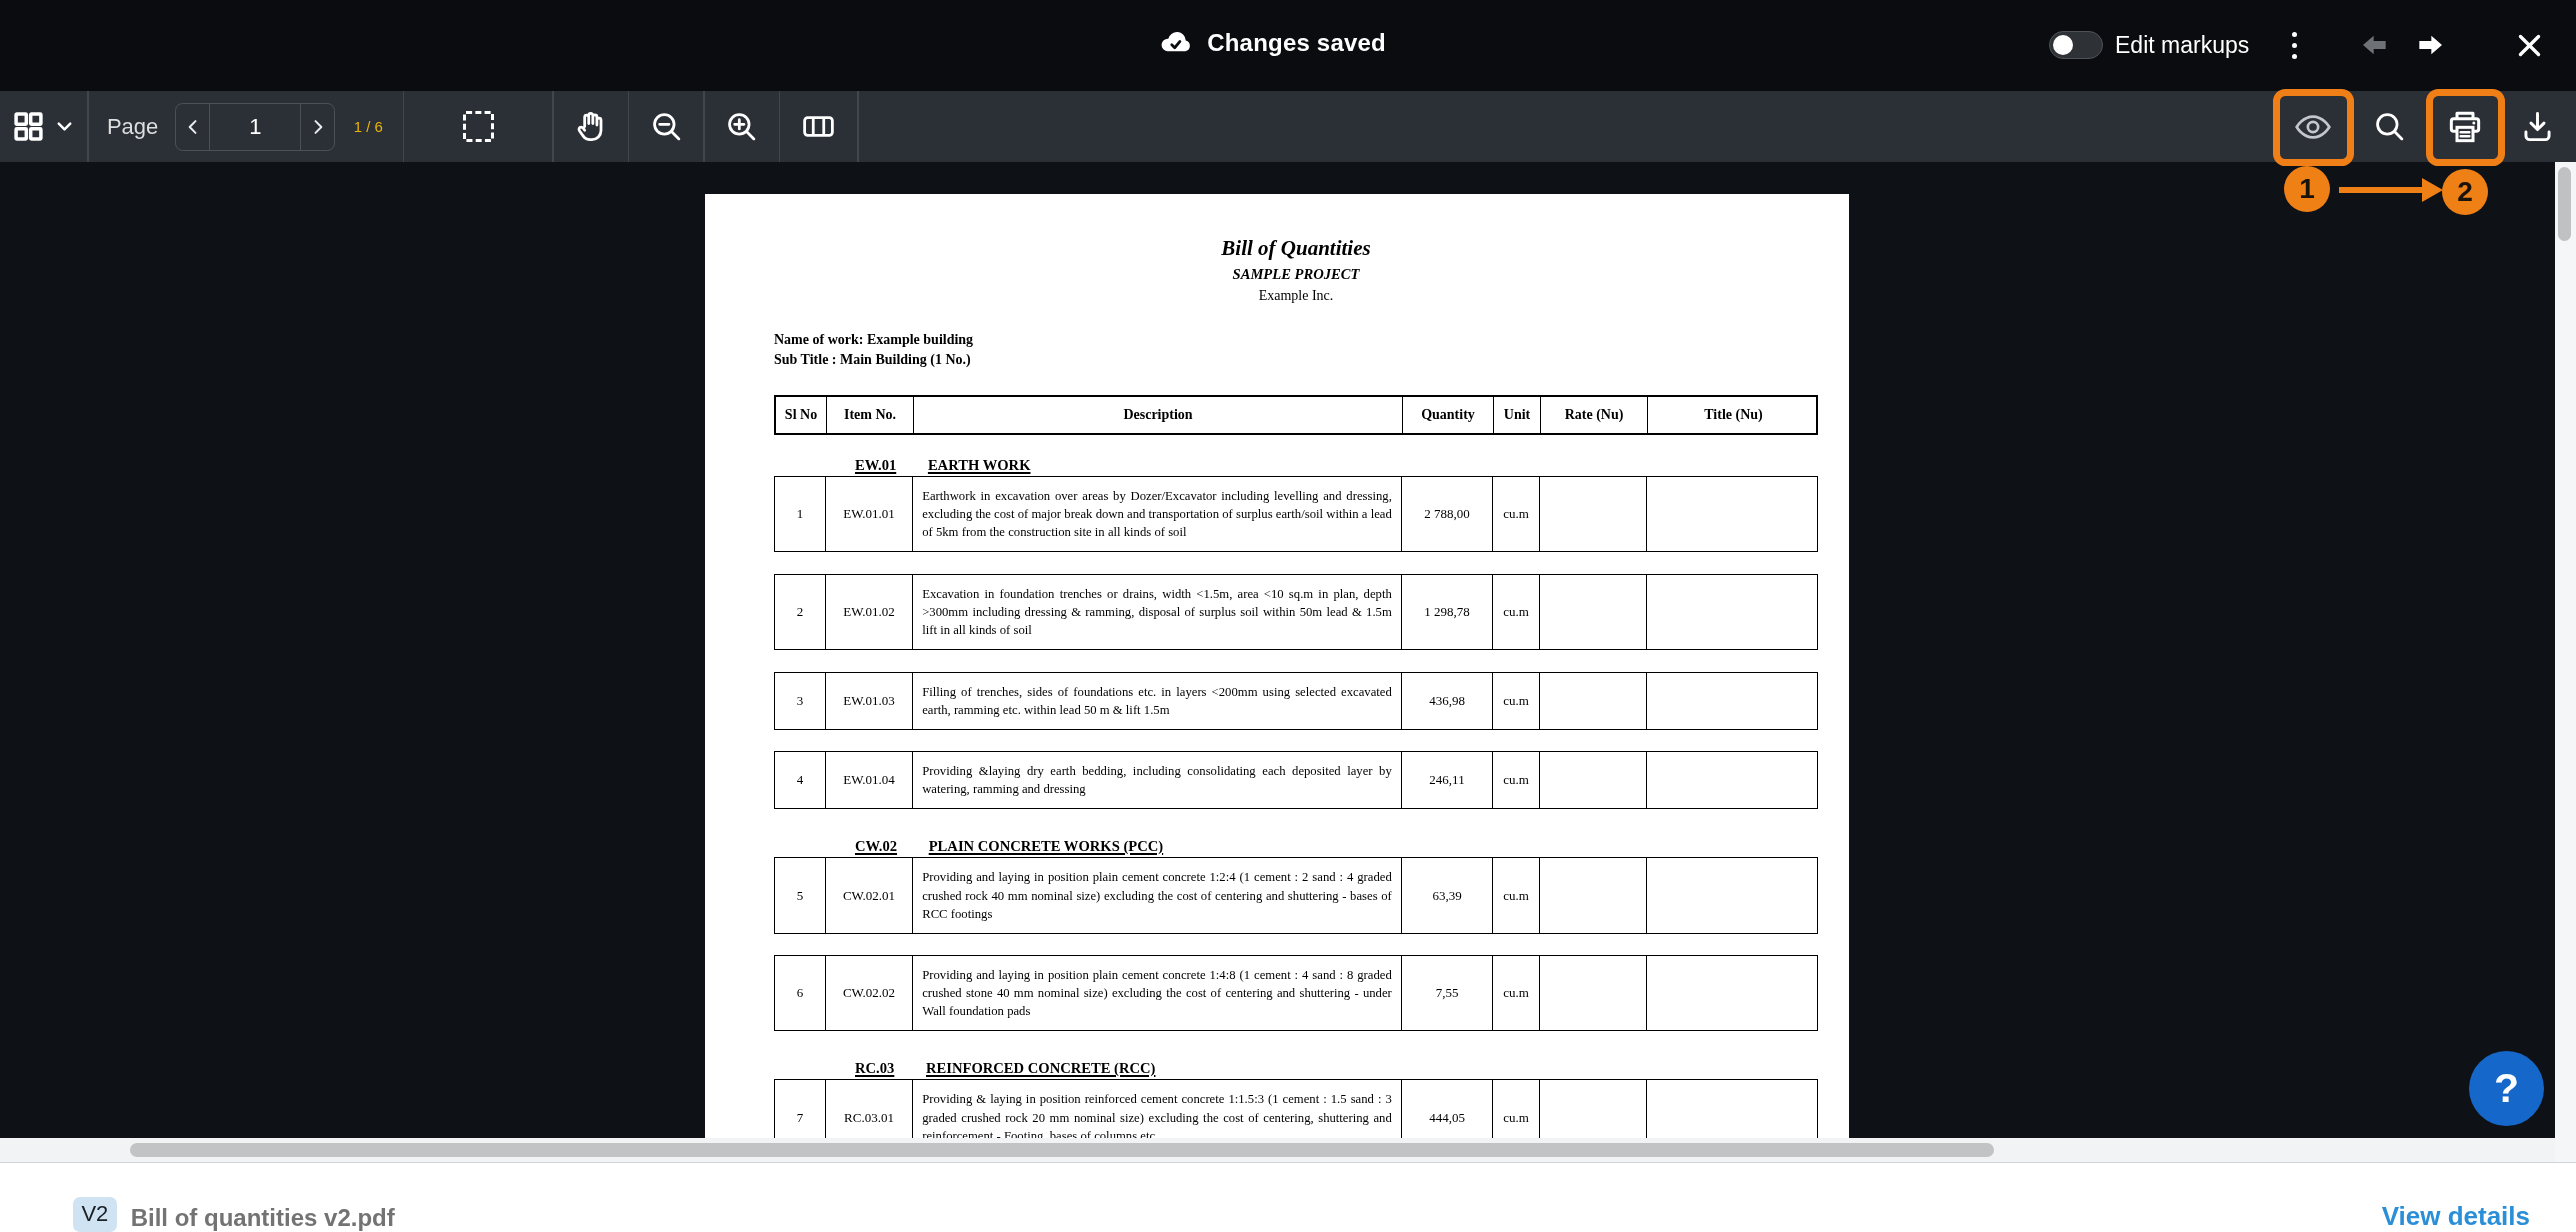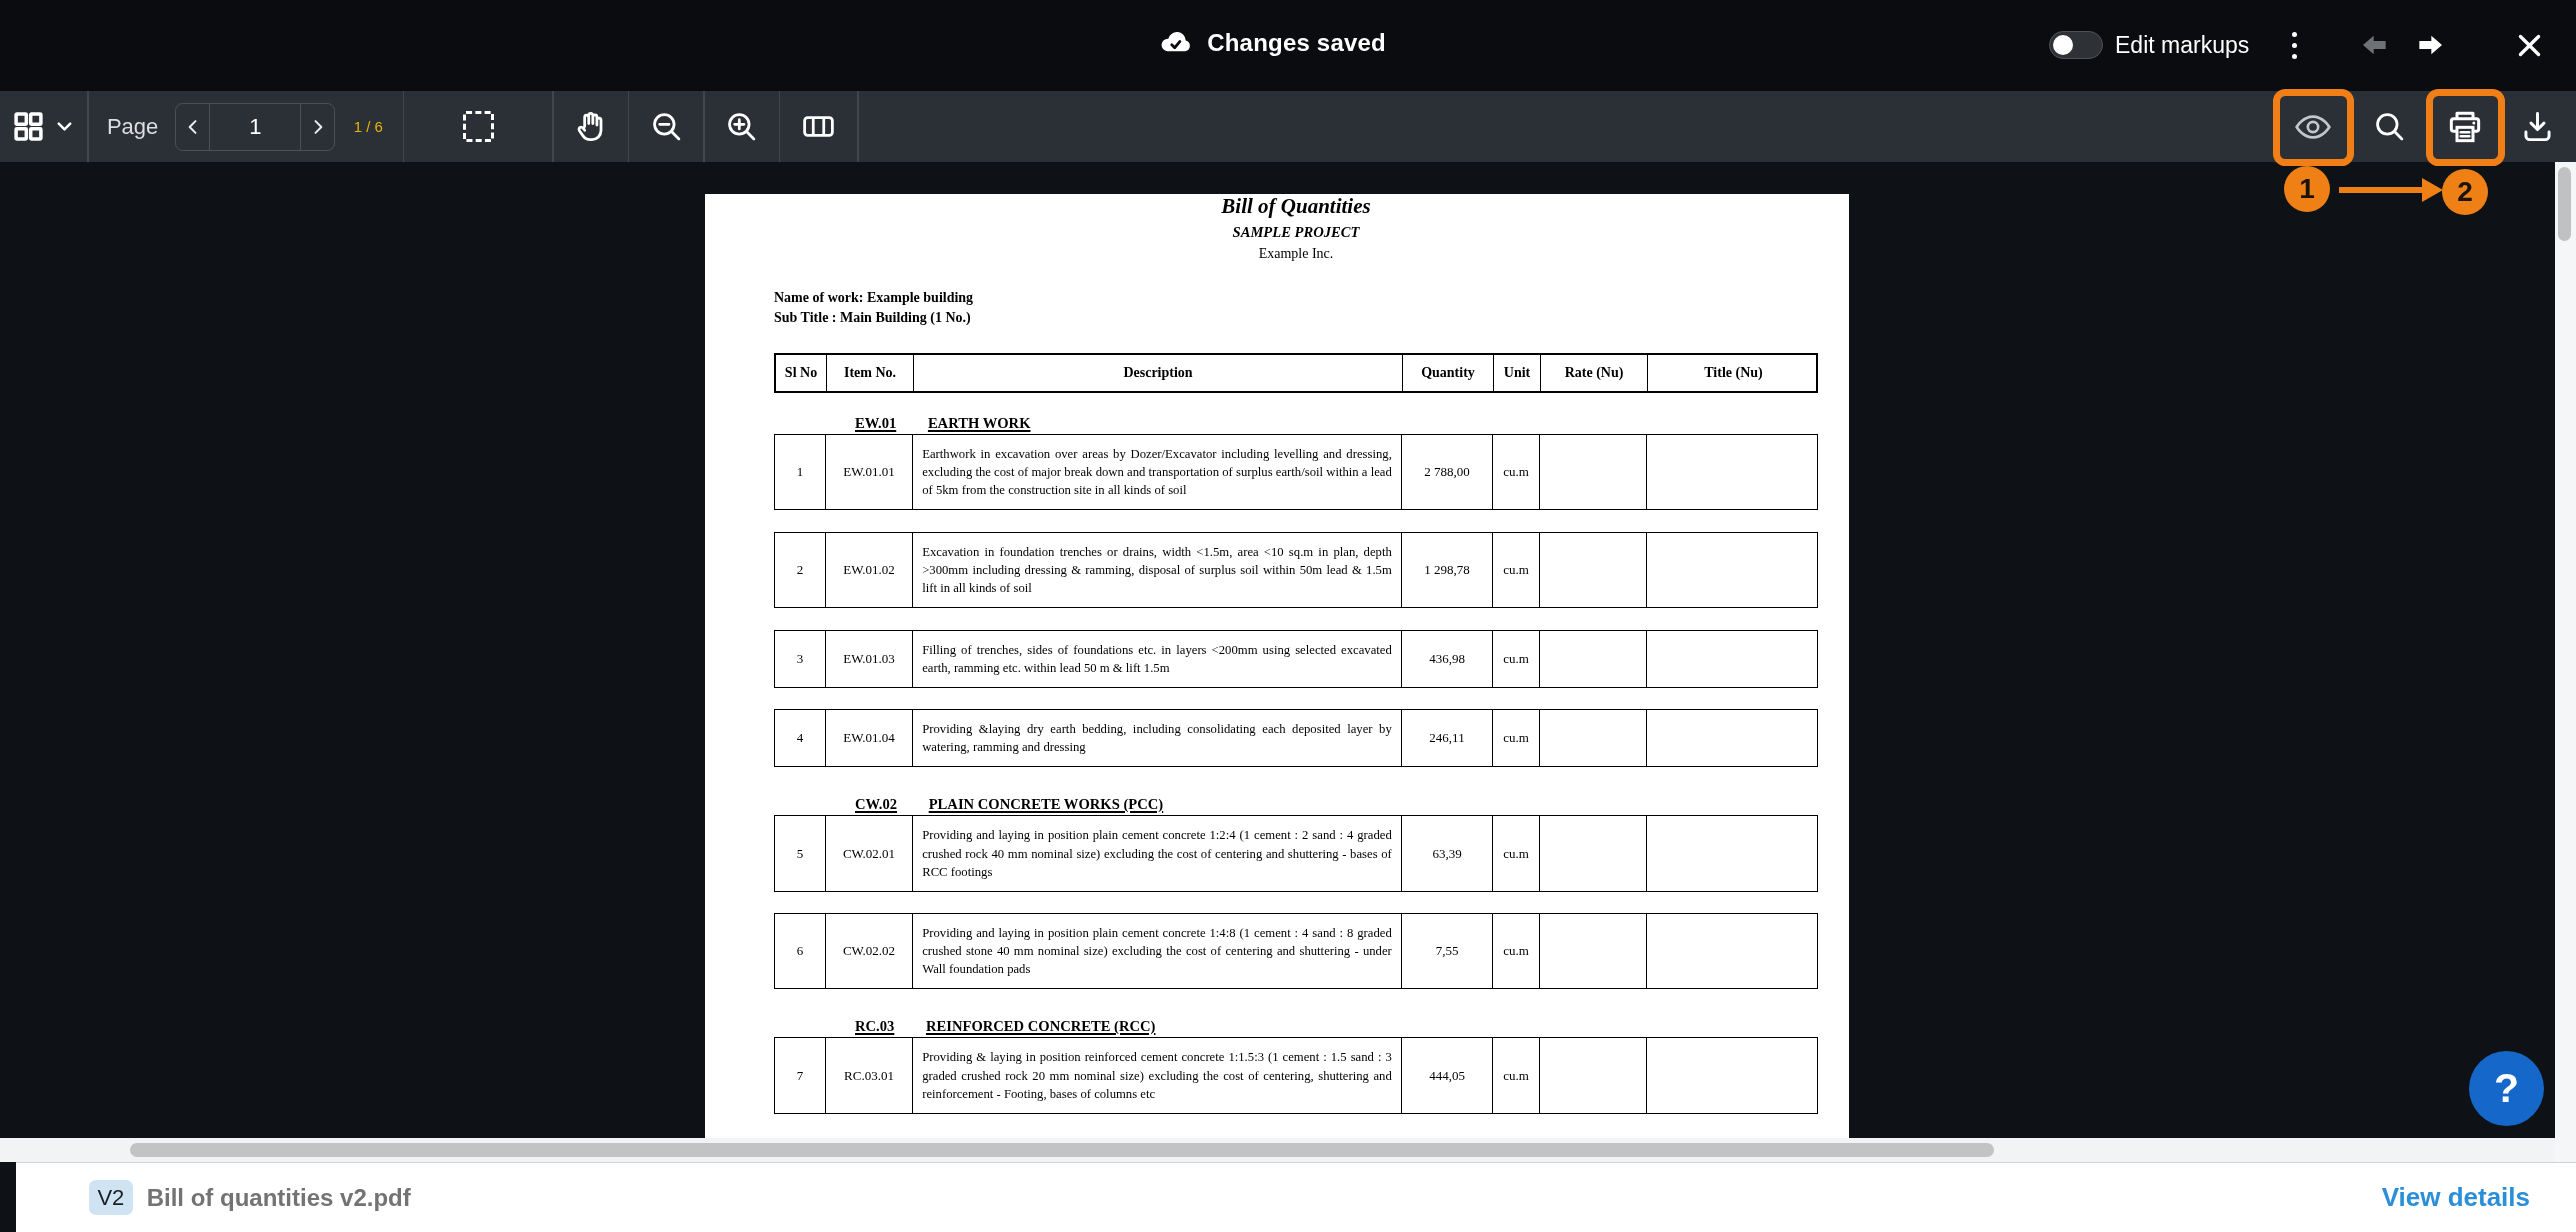--- a/index.html
+++ b/index.html
@@ -39,21 +39,21 @@
   
   .step-circle { position:absolute; width:46px; height:46px; border-radius:50%; background:#ef8016; color:#19130a; font-size:28px; font-weight:bold; display:flex; align-items:center; justify-content:center; z-index:50; }
   .circle-1 { left:2284px; top:166px; }
   .circle-2 { left:2442px; top:169px; }
   .anno-arrow-line { position:absolute; left:2339px; top:187px; width:84px; height:6.1px; background:#ef8016; z-index:50; }
   .anno-arrow-head { position:absolute; left:2422px; top:178px; width:0; height:0; border-top:12.3px solid transparent; border-bottom:12.3px solid transparent; border-left:21px solid #ef8016; z-index:50; }
 
   
   .doc-area { position:absolute; top:161px; left:0; width:2555px; height:977px; background:#0e1116; overflow:hidden; }
   .pdf-page { position:absolute; left:705px; top:33px; width:1144px; height:1227px; background:#fff; color:#000; }
-  .page-inner { margin-left:69px; width:1044px; font-family:"Liberation Serif", serif; }
+  .page-inner { padding-top:42px; margin-left:69px; width:1044px; font-family:"Liberation Serif", serif; }
   .pdf-header { text-align:center; }
   .pdf-title { font-size:21px; font-weight:bold; font-style:italic; }
   .pdf-subtitle { font-size:14.6px; font-weight:bold; font-style:italic; margin-top:4.6px; }
   .pdf-company { font-size:14px; margin-top:5.4px; }
   .work-block { margin-top:26px; font-weight:bold; font-size:14px; line-height:1.45; }
 
   .boq-header { margin-top:24.5px; display:grid; grid-template-columns:50px 87px 489px 91px 47px 107px 172px; border:2.3px solid #000; font-weight:bold; font-size:14px; }
   .boq-header > div { border-left:0.8px solid #000; display:flex; align-items:center; justify-content:center; padding:10px 3.1px; text-align:center; }
   .boq-header > div:first-child { border-left:none; }
 
@@ -68,21 +68,21 @@
   .boq-row .cell.desc { padding:10px 9.2px; }
   .desc-text { width:100%; text-align:justify; font-size:12.7px; line-height:1.42; }
 
   
   .vscroll { position:absolute; top:161px; right:0; width:21.5px; height:1001px; background:#f5f6f7; z-index:10; }
   .vthumb { position:absolute; left:3.8px; top:6.1px; width:13px; height:74px; border-radius:7px; background:#bfc1c3; cursor:pointer; }
   .hscroll { position:absolute; top:1138px; left:0; width:2555px; height:24px; background:#f2f3f5; z-index:10; }
   .hthumb { position:absolute; top:4.6px; left:130px; width:1864px; height:14.6px; border-radius:7.7px; background:#c2c3c5; cursor:pointer; }
 
   
-  .footer { position:absolute; top:1162px; left:16px; right:0; height:70px; background:#fff; border-top:1.5px solid #ccd4dc; display:flex; align-items:center; z-index:20; }
+  .footer { position:absolute; top:1162px; left:0; right:0; height:70px; background:#fff; border-top:1.5px solid #ccd4dc; display:flex; align-items:flex-end; z-index:20; }
   .version-badge { margin-left:73px; background:#cfe3f3; color:#1b1e22; font-size:22px; padding:4.6px 8.4px; border-radius:7px; }
   .file-name { margin-left:14px; font-size:24px; font-weight:bold; color:#737373; }
   .view-details { margin-left:auto; margin-right:46px; font-size:26px; font-weight:bold; color:#2b8fd8; cursor:pointer; }
 
   .help-fab { position:absolute; left:2469px; top:1051px; width:75px; height:75px; border-radius:50%; background:#1568ca; color:#fff; display:flex; align-items:center; justify-content:center; font-size:41px; font-weight:bold; z-index:60; cursor:pointer; }
 </style>
 </head>
 <body>
 
 <div id="app">

